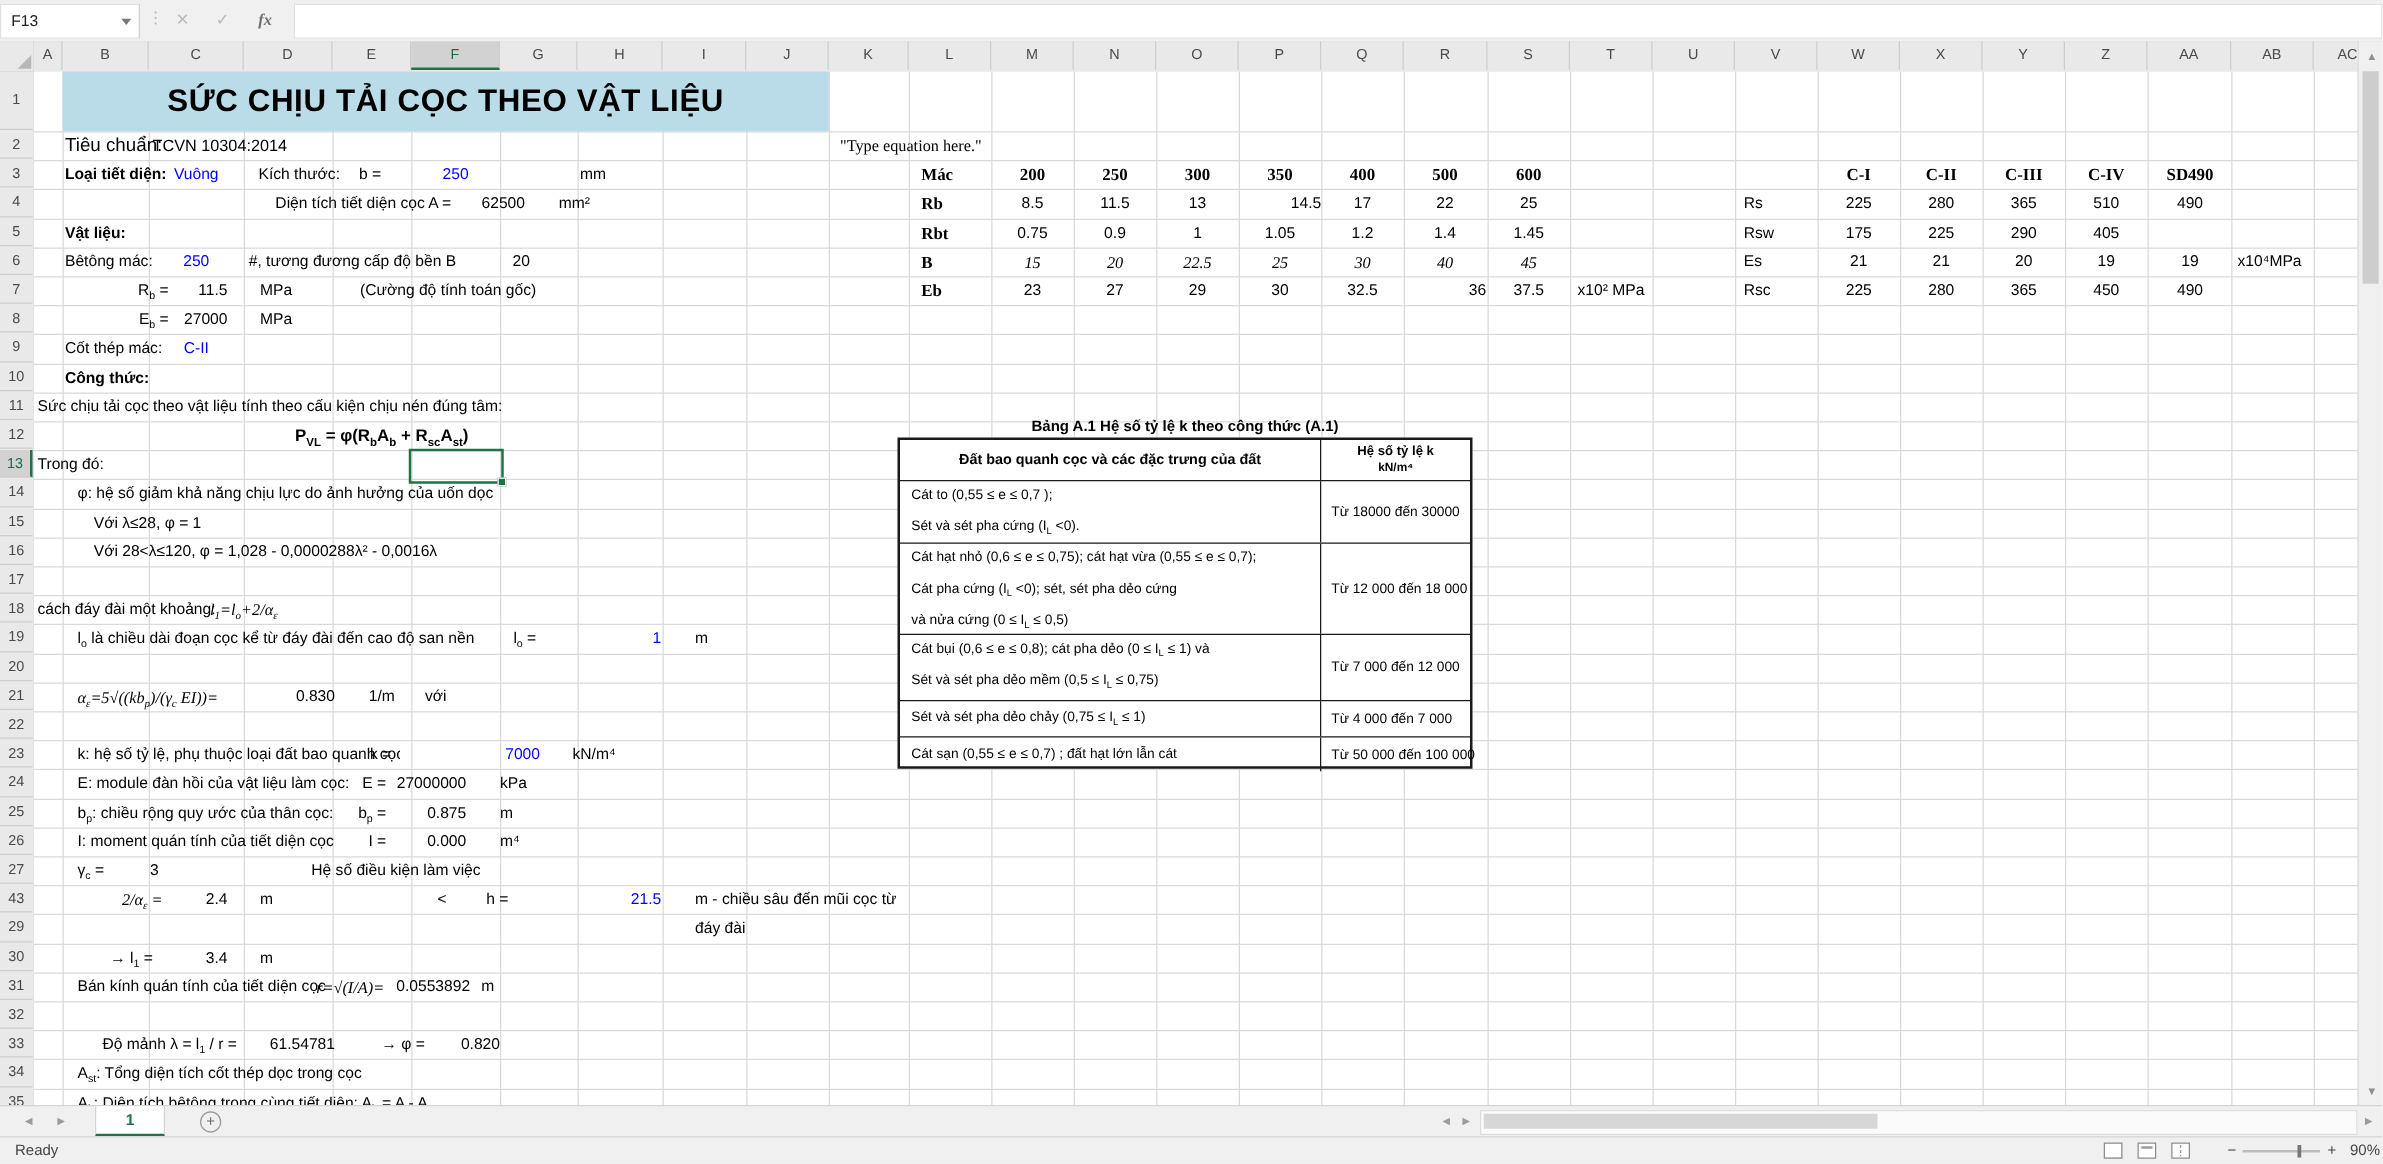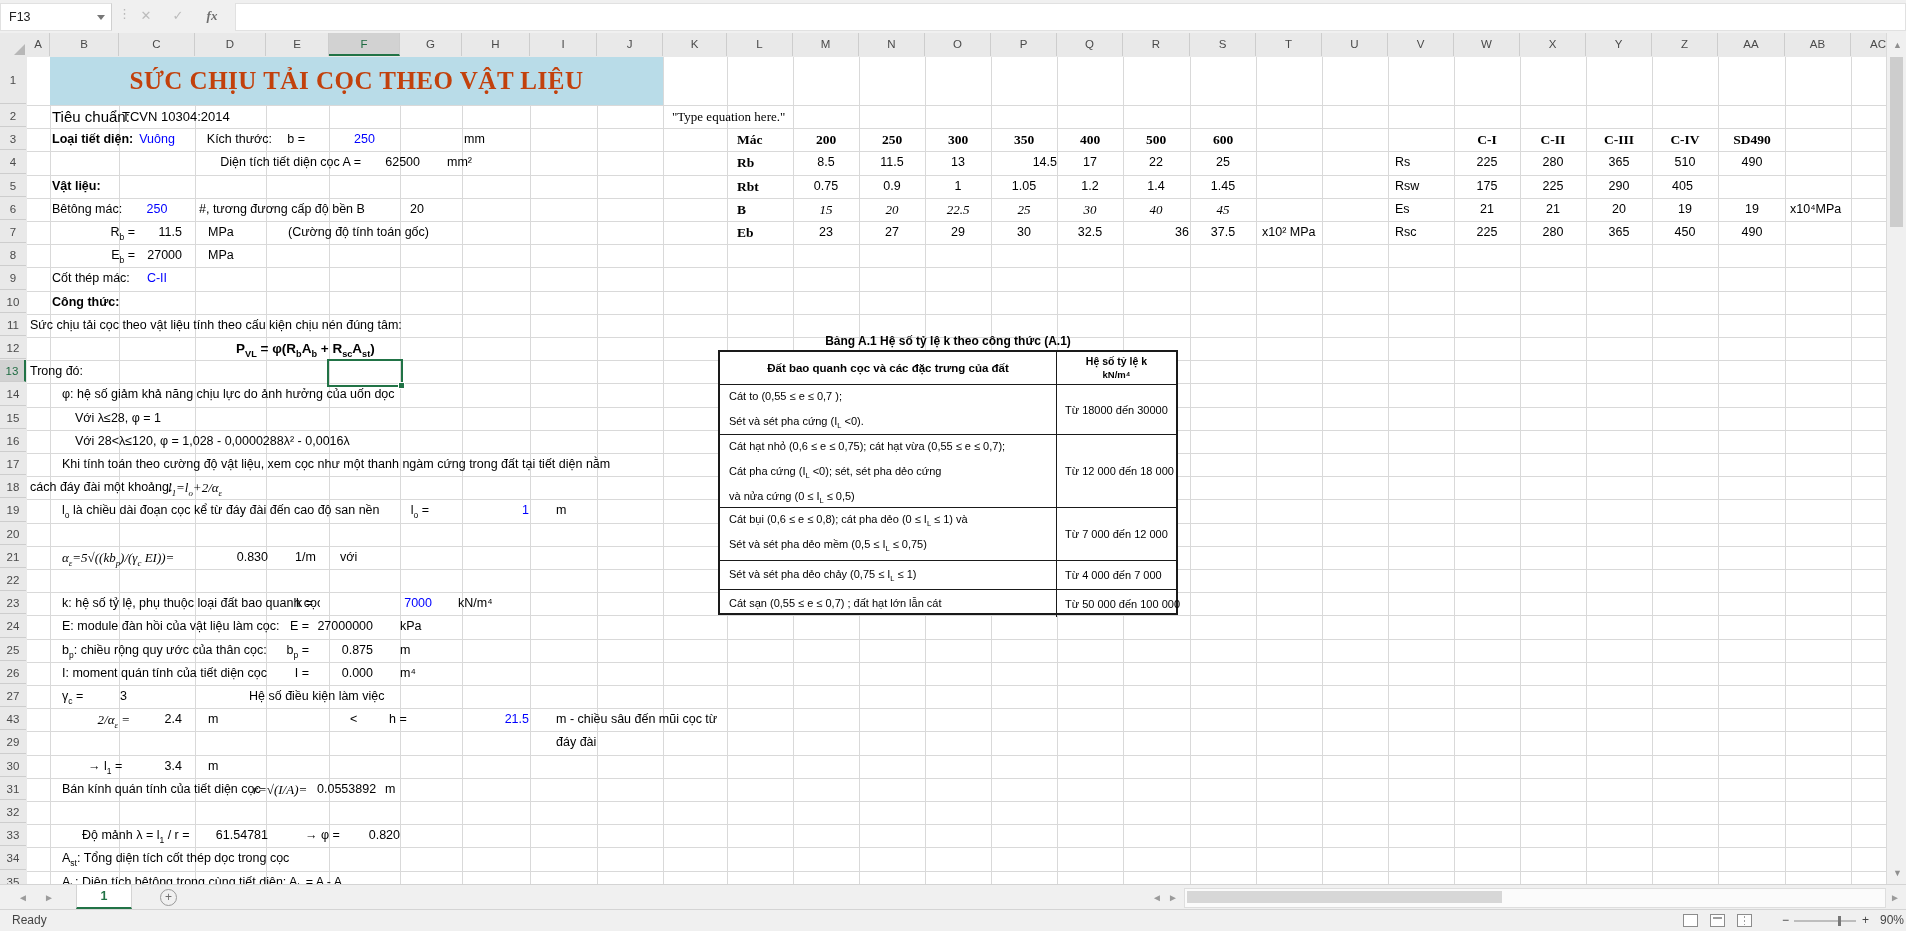--- a/index.html
+++ b/index.html
@@ -26,21 +26,21 @@
   .colhdr{position:absolute;top:0;height:23px;line-height:23px;text-align:center;font-size:11.5px;color:#4a4a4a;border-right:1px solid #cdcdcd;box-sizing:border-box;}
   .colhdr.sel{background:#d2d2d2;border-bottom:2px solid #217346;color:#1d6b41;}
   .rowhdrs{position:absolute;left:0;top:57px;width:27px;height:827px;background:#e9e9e9;border-right:1px solid #ababab;overflow:hidden;}
   .rowhdr{position:absolute;left:0;width:26px;text-align:center;font-size:11.5px;color:#4a4a4a;border-bottom:1px solid #cdcdcd;box-sizing:border-box;}
   .rowhdr.sel{background:#d2d2d2;border-right:2px solid #217346;color:#1d6b41;}
   
   #grid{position:absolute;left:27px;top:57px;width:1859px;height:827px;background:#fff;overflow:hidden;}
   .vline{position:absolute;top:0;width:1px;height:827px;background:#d9d9d9;}
   .hline{position:absolute;left:0;width:1859px;height:1px;background:#d9d9d9;}
   .titleblock{position:absolute;background:#b9dce8;}
-  .titleblock span{display:block;text-align:center;font-size:25px;font-weight:600;color:#c2410c;line-height:48px;letter-spacing:.5px;font-family:Liberation Serif, serif;}
+  .titleblock span{display:block;text-align:center;font-size:25px;font-weight:600;color:#000000;line-height:48px;letter-spacing:.5px;}
   .ct{position:absolute;height:23.2px;line-height:23.2px;white-space:nowrap;font-size:12.5px;}
   .ct.b{font-weight:bold;}
   .ct.blue{color:#0000ff;}
   .ct.math{font-family:"Liberation Serif","DejaVu Serif",serif;font-style:italic;font-size:13px;text-align:right;}
   .ct.serif{font-family:"Liberation Serif","DejaVu Serif",serif;}
   .ct.it{font-style:italic;}
   sub{font-size:68%;}
   
   .selbox{position:absolute;border:2px solid #217346;background:transparent;}
   .selbox .handle{position:absolute;right:-4px;bottom:-4px;width:5px;height:5px;background:#217346;border:1px solid #fff;}
@@ -319,21 +319,20 @@
     <span class="ct" style="top: 187.2px; left: 181px;">MPa</span>
     <span class="ct" style="top: 210.4px; left: 25px;">Cốt thép mác:</span>
     <span class="ct blue" style="top: 210.4px; left: 92px; width: 76px; text-align: center;">C-II</span>
     <span class="ct b" style="top: 233.6px; left: 25px;">Công thức:</span>
     <span class="ct" style="top: 256.8px; left: 3px;">Sức chịu tải cọc theo vật liệu tính theo cấu kiện chịu nén đúng tâm:</span>
     <span class="ct b" style="top: 280px; font-size: 13.5px; left: 209px;">P<sub>VL</sub> = φ(R<sub>b</sub>A<sub>b</sub> + R<sub>sc</sub>A<sub>st</sub>)</span>
     <span class="ct" style="top: 303.2px; left: 3px;">Trong đó:</span>
     <span class="ct" style="top: 326.4px; left: 35px;">φ: hệ số giảm khả năng chịu lực do ảnh hưởng của uốn dọc</span>
     <span class="ct" style="top: 349.6px; left: 48px;">Với λ≤28, φ = 1</span>
     <span class="ct" style="top: 372.8px; left: 48px;">Với 28&lt;λ≤120, φ = 1,028 - 0,0000288λ² - 0,0016λ</span>
-    <span class="ct" style="top: 396px; left: 35px;">Khi tính toán theo cường độ vật liệu, xem cọc như một thanh ngàm cứng trong đất tại tiết diện nằm</span>
     <span class="ct" style="top: 419.2px; left: 3px;">cách đáy đài một khoảng:</span>
     <span class="ct math" style="top: 419.2px; left: 141px;">l<sub>1</sub>=l<sub>o</sub>+2/α<sub>ε</sub></span>
     <span class="ct" style="top: 442.4px; left: 35px;">l<sub>o</sub> là chiều dài đoạn cọc kể từ đáy đài đến cao độ san nền</span>
     <span class="ct" style="top: 442.4px; right: 1457px;">l<sub>o</sub> =</span>
     <span class="ct blue" style="top: 442.4px; right: 1357px;">1</span>
     <span class="ct" style="top: 442.4px; left: 529px;">m</span>
     <span class="ct math" style="top: 488.8px; left: 35px;">α<sub>ε</sub>=5√((kb<sub>p</sub>)/(γ<sub>c</sub> EI))=</span>
     <span class="ct" style="top: 488.8px; right: 1618px;">0.830</span>
     <span class="ct" style="top: 488.8px; left: 268px;">1/m</span>
     <span class="ct" style="top: 488.8px; left: 313px;">với</span>
@@ -426,21 +425,21 @@
     <span class="ct" style="top: 94.4px; left: 1368px;">Rs</span>
     <span class="ct" style="top: 94.4px; left: 1427px; width: 66px; text-align: center;">225</span>
     <span class="ct" style="top: 94.4px; left: 1493px; width: 66px; text-align: center;">280</span>
     <span class="ct" style="top: 94.4px; left: 1559px; width: 66px; text-align: center;">365</span>
     <span class="ct" style="top: 94.4px; left: 1625px; width: 66px; text-align: center;">510</span>
     <span class="ct" style="top: 94.4px; left: 1692px; width: 66px; text-align: center;">490</span>
     <span class="ct" style="top: 117.6px; left: 1368px;">Rsw</span>
     <span class="ct" style="top: 117.6px; left: 1427px; width: 66px; text-align: center;">175</span>
     <span class="ct" style="top: 117.6px; left: 1493px; width: 66px; text-align: center;">225</span>
     <span class="ct" style="top: 117.6px; left: 1559px; width: 66px; text-align: center;">290</span>
-    <span class="ct" style="top: 117.6px; left: 1625px; width: 66px; text-align: left; padding-left: 20px;">405</span>
+    <span class="ct" style="top: 117.6px; left: 1625px; width: 66px; text-align: center;">405</span>
     <span class="ct" style="top: 140.8px; left: 1368px;">Es</span>
     <span class="ct" style="top: 140.8px; left: 1427px; width: 66px; text-align: center;">21</span>
     <span class="ct" style="top: 140.8px; left: 1493px; width: 66px; text-align: center;">21</span>
     <span class="ct" style="top: 140.8px; left: 1559px; width: 66px; text-align: center;">20</span>
     <span class="ct" style="top: 140.8px; left: 1625px; width: 66px; text-align: center;">19</span>
     <span class="ct" style="top: 140.8px; left: 1692px; width: 66px; text-align: center;">19</span>
     <span class="ct" style="top: 140.8px; left: 1763px;">x10⁴MPa</span>
     <span class="ct" style="top: 164px; left: 1368px;">Rsc</span>
     <span class="ct" style="top: 164px; left: 1427px; width: 66px; text-align: center;">225</span>
     <span class="ct" style="top: 164px; left: 1493px; width: 66px; text-align: center;">280</span>

